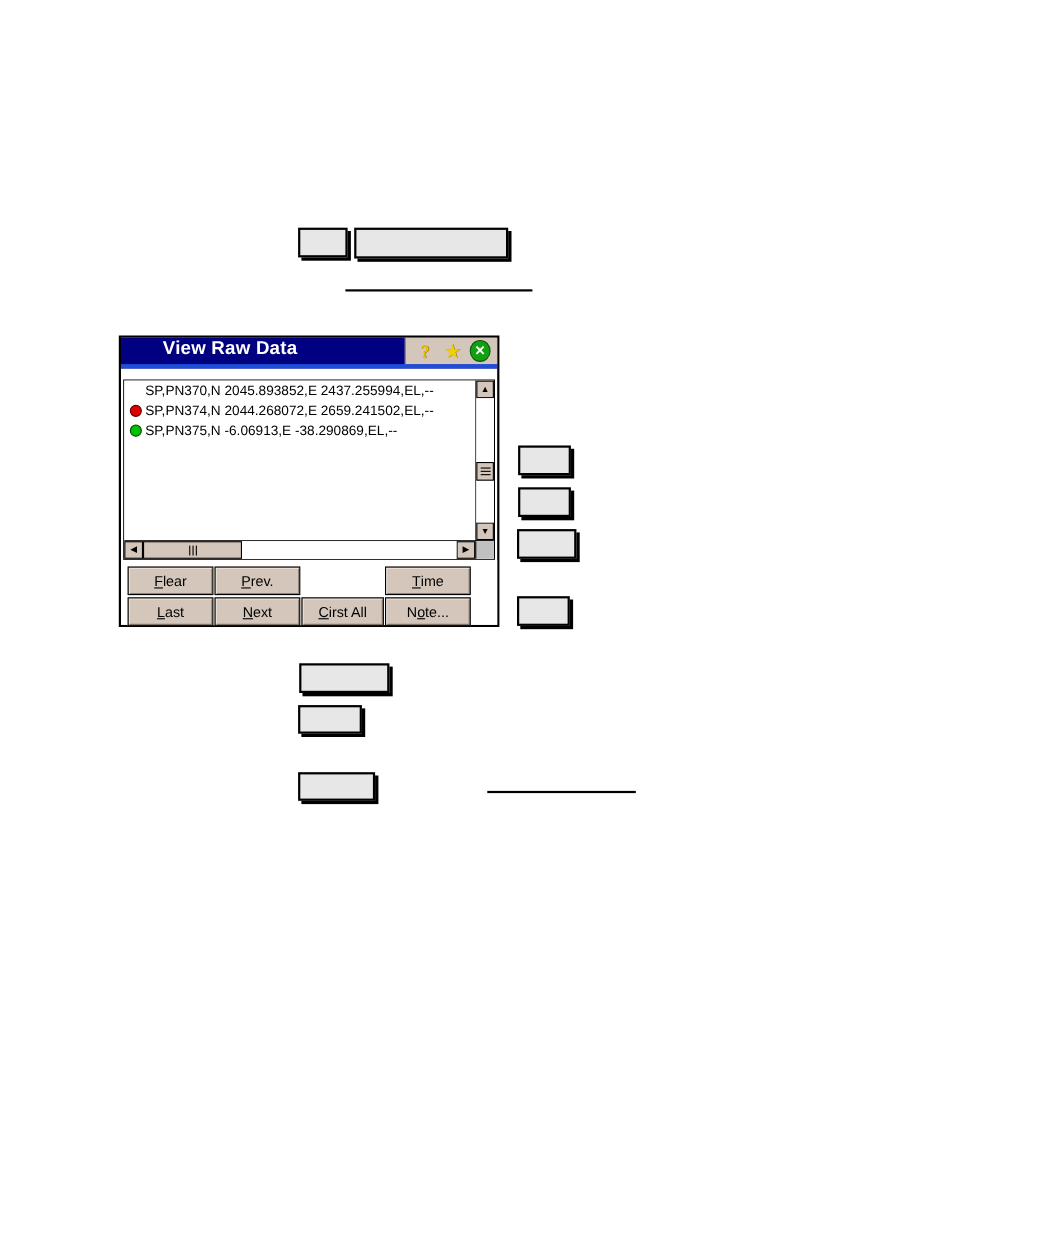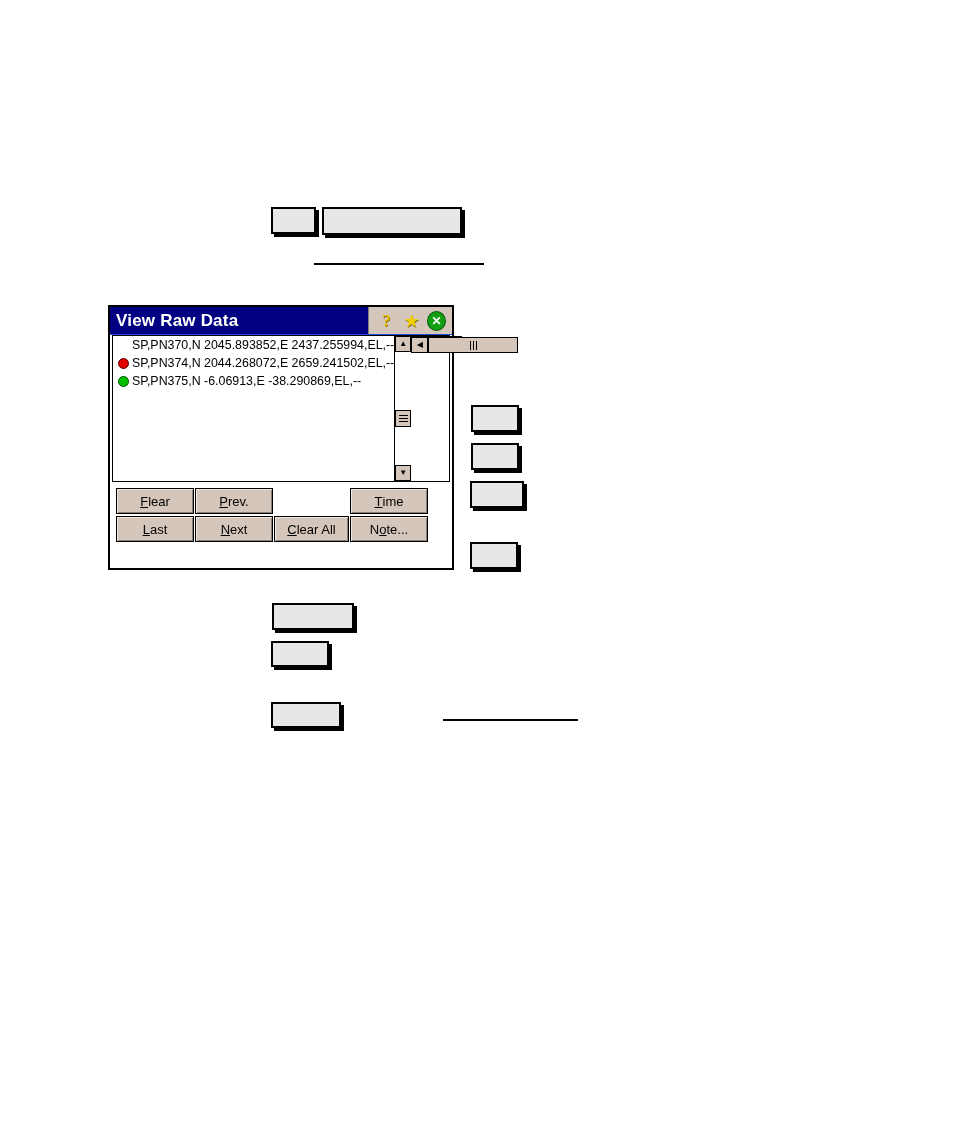--- a/index.html
+++ b/index.html
@@ -40,24 +40,24 @@
     border: 2px solid #000000;
     box-sizing: border-box;
     display: flex;
     flex-direction: column;
   }
 
   .titlebar {
     height: 28px;
     background: #000080;
     display: flex;
-    align-items: center;
     flex: 0 0 auto;
     box-sizing: border-box;
-    border-bottom: 1px solid #1d4ed8;
+    border-bottom: 4px solid #1d4ed8;
+    padding-left: 32px;
   }
   .title-text {
     color: #ffffff;
     font-size: 17px;
     font-weight: bold;
     letter-spacing: 0.2px;
     padding-left: 6px;
     white-space: nowrap;
     flex: 1 1 auto;
     font-family: "Liberation Sans", sans-serif;
@@ -104,22 +104,22 @@
     display: flex;
     align-items: center;
     justify-content: center;
     font-family: "Liberation Sans", sans-serif;
   }
 
   
   .list-area {
     flex: 0 0 auto;
     display: flex;
-    flex-direction: row;
-    margin: 0 2px 0 2px;
+    flex-direction: column;
+    margin: 10px 2px 0 2px;
     border: 1px solid #000000;
     background: #ffffff;
     box-sizing: border-box;
   }
   .list-row-wrap {
     display: flex;
     height: 145px;
   }
   .list-lines {
     flex: 1 1 auto;
@@ -367,21 +367,21 @@
         <span>ast</span>
     </div>
     <div class="btn" style="left:85px;  top:34px; width:78px;">
       <span></span>
         <u>N</u>
         <span>ext</span>
     </div>
     <div class="btn" style="left:164px; top:34px; width:75px;">
       <span></span>
         <u>C</u>
-        <span>lear All</span>
+        <span>irst All</span>
     </div>
     <div class="btn" style="left:240px; top:34px; width:78px;">
       <span>N</span>
         <u>o</u>
         <span>te...</span>
     </div>
   </div>
 </div>
 
 </body></html>

